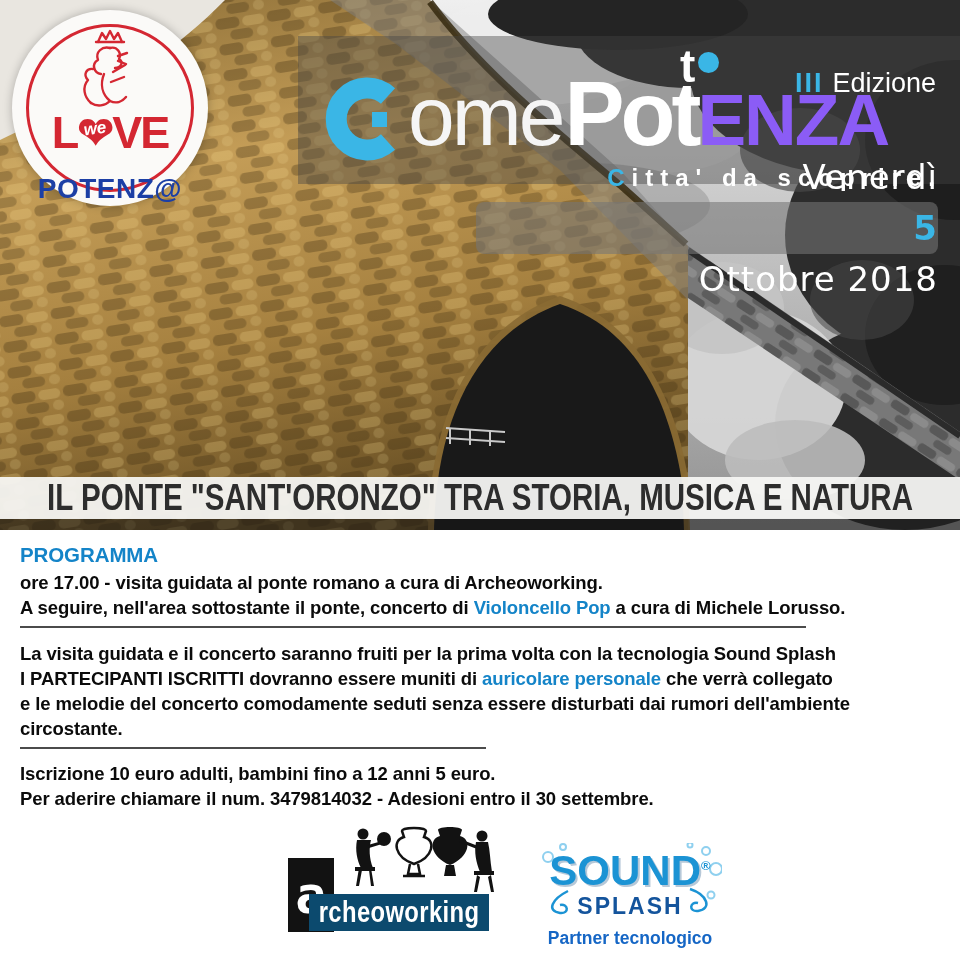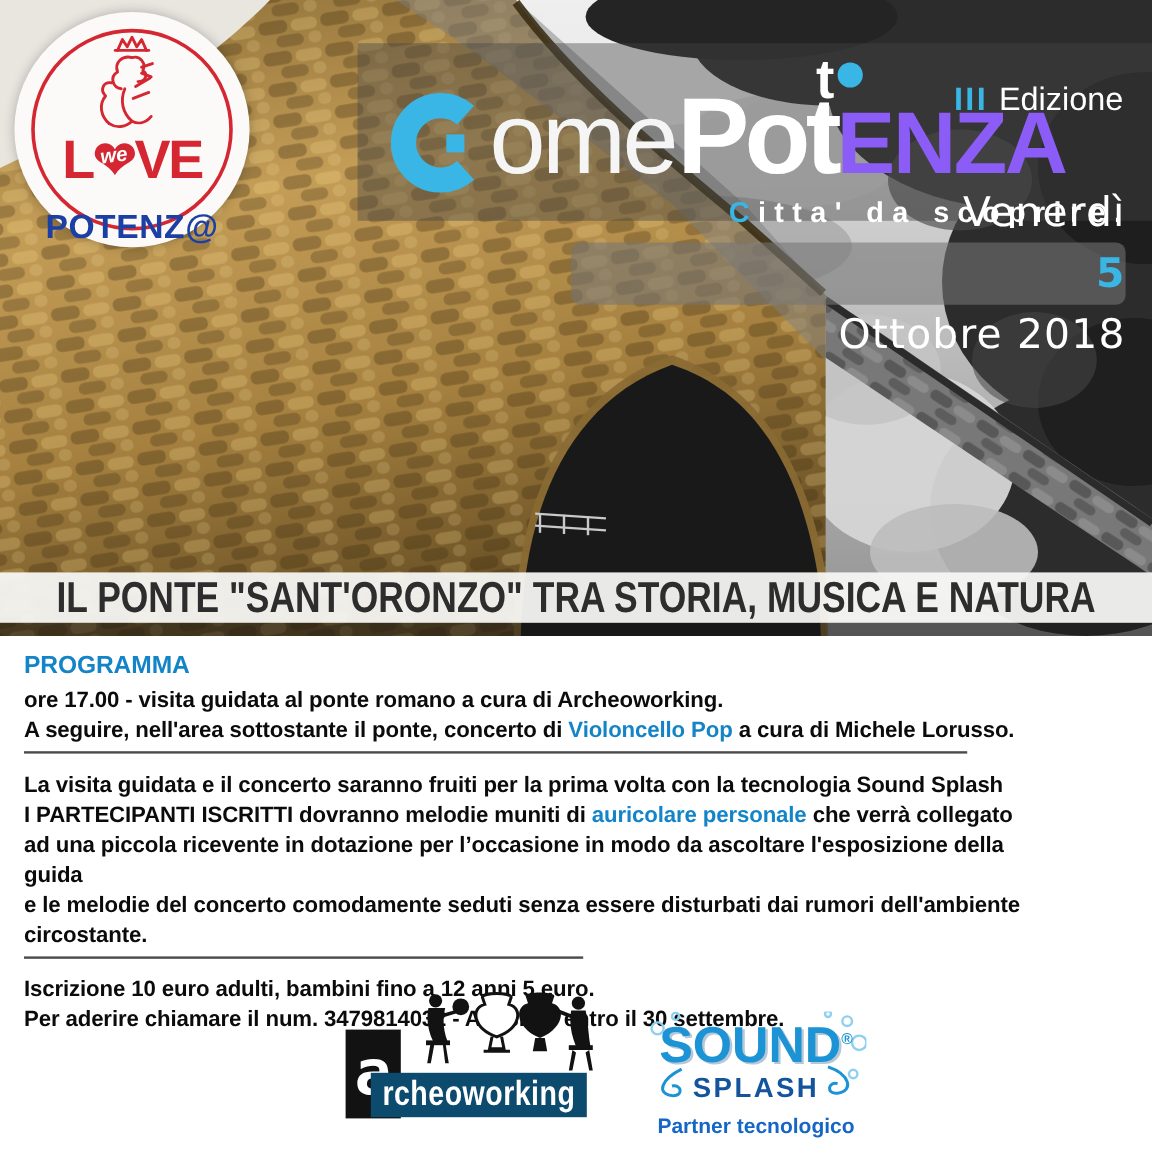--- a/index.html
+++ b/index.html
@@ -232,22 +232,21 @@
   </div>
 
   <div class="content">
     <h2>PROGRAMMA</h2>
     <p><span>ore 17.00 - visita guidata al ponte romano a cura di Archeoworking.</span></p>
     <p><span>A seguire, nell'area sottostante il ponte, concerto di </span><span class="hl">Violoncello Pop</span><span> a cura di Michele Lorusso.</span></p>
 
     <div class="divider divider-1"></div>
 
     <p><span>La visita guidata e il concerto saranno fruiti per la prima volta con la tecnologia Sound Splash</span></p>
-    <p><span>I PARTECIPANTI ISCRITTI dovranno melodie muniti di </span><span class="hl">auricolare personale</span><span> che verrà collegato</span></p>
-    <p><span>ad una piccola ricevente in dotazione per l’occasione in modo da ascoltare l'esposizione della guida</span></p>
+    <p><span>I PARTECIPANTI ISCRITTI dovranno essere muniti di </span><span class="hl">auricolare personale</span><span> che verrà collegato</span></p>
     <p><span>e le melodie del concerto comodamente seduti senza essere disturbati dai rumori dell'ambiente circostante.</span></p>
 
     <div class="divider divider-2"></div>
 
     <p><span>Iscrizione 10 euro adulti, bambini fino a 12 anni 5 euro.</span></p>
     <p><span>Per aderire chiamare il num. 3479814032 - Adesioni entro il 30 settembre.</span></p>
   </div>
 
   <div class="archeo">
     <svg class="figures" width="160" height="70" viewBox="0 0 160 70">

